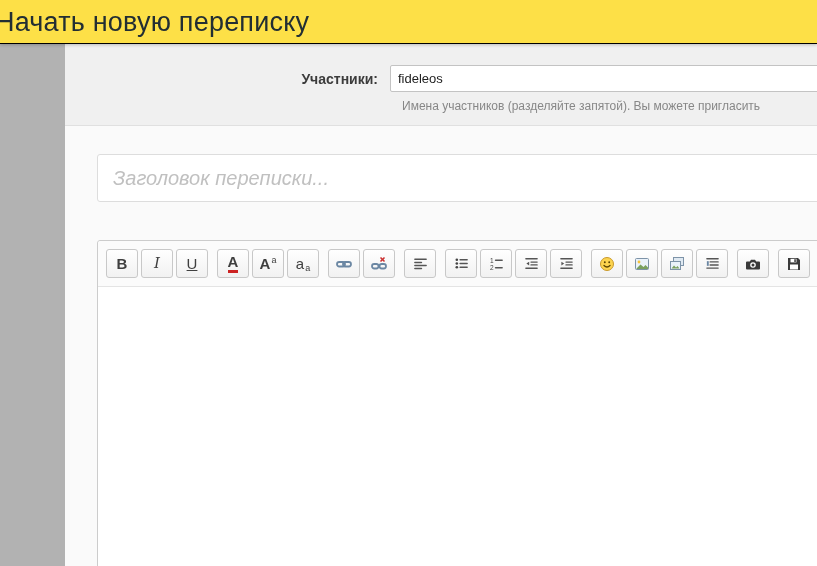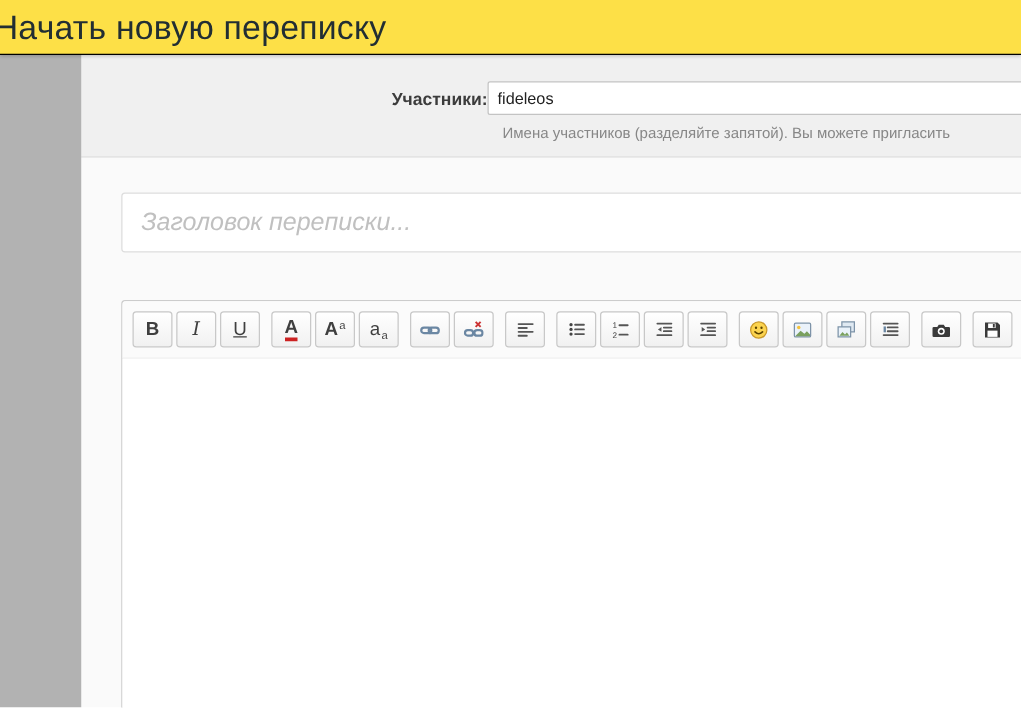--- a/index.html
+++ b/index.html
@@ -9,21 +9,21 @@
   .header{position:absolute;top:0;left:0;width:100%;height:44px;background:#fde047;
           border-bottom:1px solid #000000;box-shadow:0 1px 3px rgba(0,0,0,.22);z-index:3}
   .header h1{font-size:27px;font-weight:400;color:#222e33;margin:7px 0 0 -5px;letter-spacing:.2px;white-space:nowrap}
 
   .left-strip{position:absolute;top:44px;left:0;width:65px;height:522px;background:#b2b2b2;z-index:2}
 
   .main{position:absolute;top:44px;left:65px;width:900px;height:522px;background:#fafafa}
 
   .participants-section{background:#f0f0f0;border-bottom:1px solid #e0e0e0;padding:21px 0 12px}
   .form-row{display:flex;align-items:center}
-  .form-label{width:325px;text-align:right;padding-right:0;font-size:14px;font-weight:700;color:#3c3c3c}
+  .form-label{width:325px;text-align:right;padding-right:12px;font-size:14px;font-weight:700;color:#3c3c3c}
   .participants-input{width:470px;height:27px;border:1px solid #c3c3c3;border-radius:2px;padding:0 7px;
                       font-size:13px;color:#222;font-family:inherit;background:#fff}
   .form-help{margin:7px 0 0 337px;font-size:12px;color:#878787;white-space:nowrap}
 
   .content-section{padding:28px 0 0 32px}
   .title-input{display:block;width:745px;height:48px;border:1px solid #ddd;border-radius:3px;background:#fff;
                padding:0 15px;font-size:20px;color:#333;font-family:inherit}
   .title-input::placeholder{font-style:italic;color:#c0c0c0}
 
   .editor{margin-top:38px;width:770px;height:420px;background:#fff;border:1px solid #ccc;border-radius:3px;

